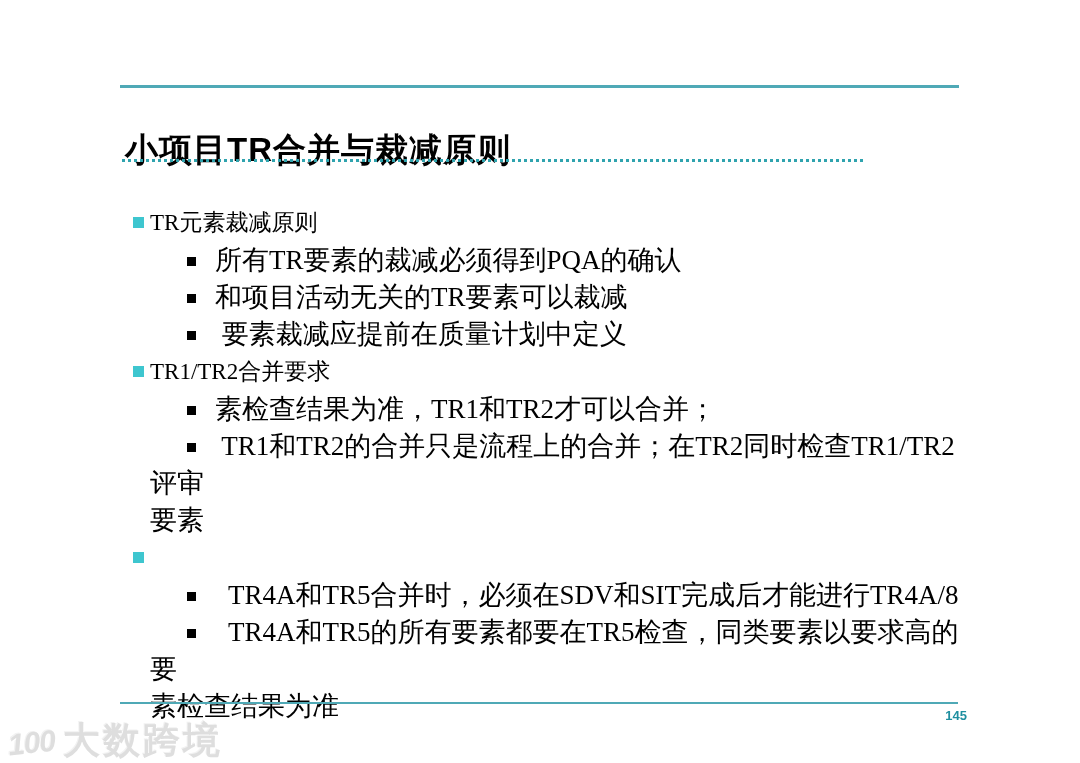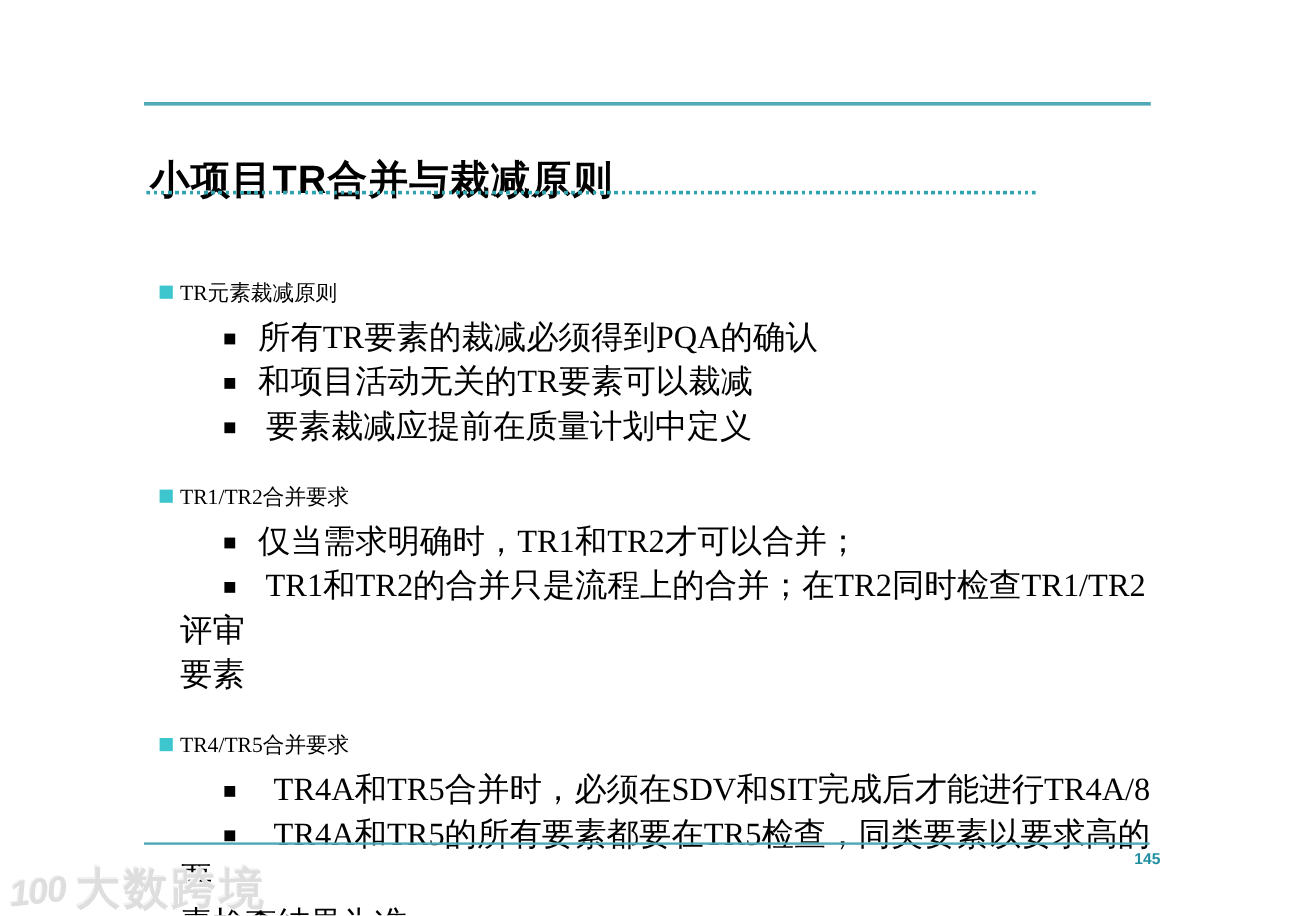--- a/index.html
+++ b/index.html
@@ -38,25 +38,24 @@
     color: #000000;
     white-space: nowrap;
   }
 
   
   .content {
     position: absolute; left: 150px; top: 204px;
     width: 822px;
   }
   .l1 {
-    font-size: 18px;
+    font-size: 23px;
     line-height: 38px;
     text-indent: -17px;
     white-space: pre-wrap;
-    margin-top: 21px;
   }
   .l1 .tsq {
     display: inline-block;
     width: 11px; height: 11px;
     background: #3ec6cf;
     margin-right: 6px;
     vertical-align: middle;
     margin-bottom: 4px;
   }
   .l2 {
@@ -118,25 +117,25 @@
   <div class="dotted-rule"></div>
 
   <div class="content">
 
     <div class="l1"><span class="tsq"></span><span>TR元素裁减原则</span></div>
     <div class="l2"><span class="ksq"></span><span>所有TR要素的裁减必须得到PQA的确认</span></div>
     <div class="l2"><span class="ksq"></span><span>和项目活动无关的TR要素可以裁减</span></div>
     <div class="l2"><span class="ksq"></span><span> 要素裁减应提前在质量计划中定义</span></div>
 
     <div class="l1"><span class="tsq"></span><span>TR1/TR2合并要求</span></div>
-    <div class="l2"><span class="ksq"></span><span>仅当需求明确时，TR1和TR2才可以合并；</span></div>
+    <div class="l2"><span class="ksq"></span><span>素检查结果为准，TR1和TR2才可以合并；</span></div>
     <div class="l2"><span class="ksq"></span><span> TR1和TR2的合并只是流程上的合并；在TR2同时检查TR1/TR2评审
 要素</span></div>
 
-    <div class="l1"><span class="tsq"></span><span>TR4/TR5合并要求</span></div>
+    <div class="l1"><span class="tsq"></span></div>
     <div class="l2"><span class="ksq"></span><span>  TR4A和TR5合并时，必须在SDV和SIT完成后才能进行TR4A/8</span></div>
     <div class="l2"><span class="ksq"></span><span>  TR4A和TR5的所有要素都要在TR5检查，同类要素以要求高的要
 素检查结果为准</span></div>
 
   </div>
 
   <div class="bottom-rule"></div>
 
   <div class="page-number">145</div>
 

